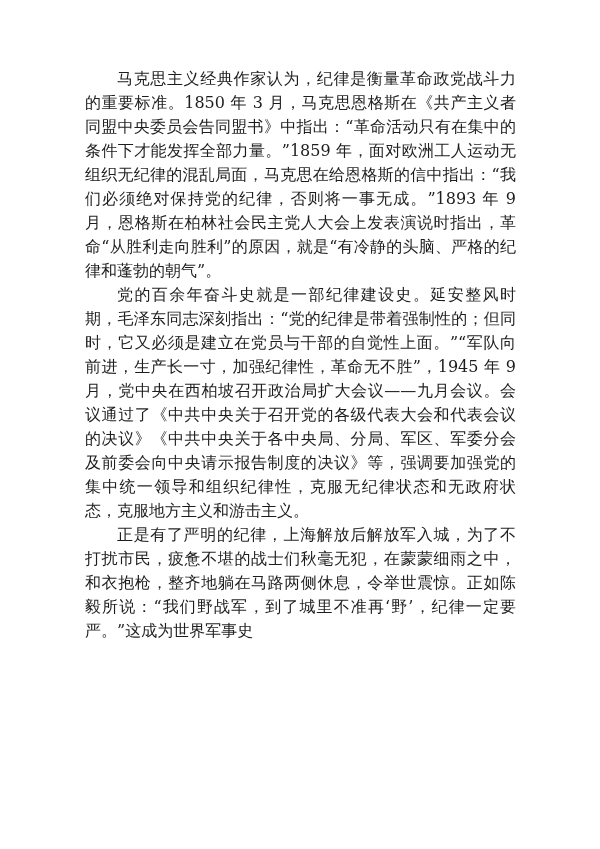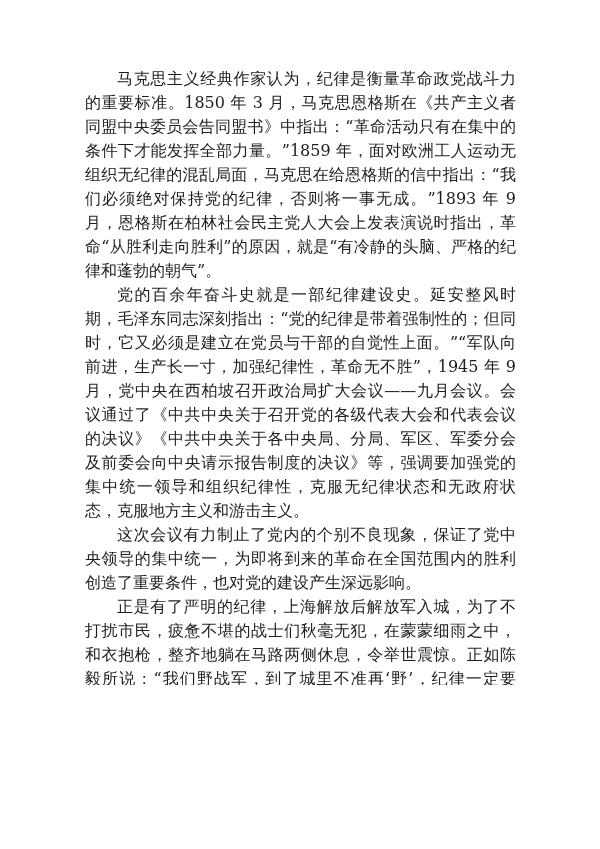--- a/index.html
+++ b/index.html
@@ -44,17 +44,16 @@
     font-family: "Liberation Serif", "DejaVu Serif", serif;
   }
 </style>
 </head>
 <body>
 
 <div class="page">
   <div class="content">
     <p>马克思主义经典作家认为，纪律是衡量革命政党战斗力的重要标准。1850 年 3 月，马克思恩格斯在《共产主义者同盟中央委员会告同盟书》中指出：“革命活动只有在集中的条件下才能发挥全部力量。”1859 年，面对欧洲工人运动无组织无纪律的混乱局面，马克思在给恩格斯的信中指出：“我们必须绝对保持党的纪律，否则将一事无成。”1893 年 9 月，恩格斯在柏林社会民主党人大会上发表演说时指出，革命“从胜利走向胜利”的原因，就是“有冷静的头脑、严格的纪律和蓬勃的朝气”。</p>
     <p>党的百余年奋斗史就是一部纪律建设史。延安整风时期，毛泽东同志深刻指出：“党的纪律是带着强制性的；但同时，它又必须是建立在党员与干部的自觉性上面。”“军队向前进，生产长一寸，加强纪律性，革命无不胜”，1945 年 9 月，党中央在西柏坡召开政治局扩大会议——九月会议。会议通过了《中共中央关于召开党的各级代表大会和代表会议的决议》《中共中央关于各中央局、分局、军区、军委分会及前委会向中央请示报告制度的决议》等，强调要加强党的集中统一领导和组织纪律性，克服无纪律状态和无政府状态，克服地方主义和游击主义。</p>
-    <p>这次会议有力制止了党内的个别不良现象，保证了党中央领导的集中统一，为即将到来的革命在全国范围内的胜利创造了重要条件，也对党的建设产生深远影响。</p>
     <p>正是有了严明的纪律，上海解放后解放军入城，为了不打扰市民，疲惫不堪的战士们秋毫无犯，在蒙蒙细雨之中，和衣抱枪，整齐地躺在马路两侧休息，令举世震惊。正如陈毅所说：“我们野战军，到了城里不准再‘野’，纪律一定要严。”这成为世界军事史</p>
   </div>
   <div class="page-number">- 7 -</div>
 </div>
 
 </body></html>

